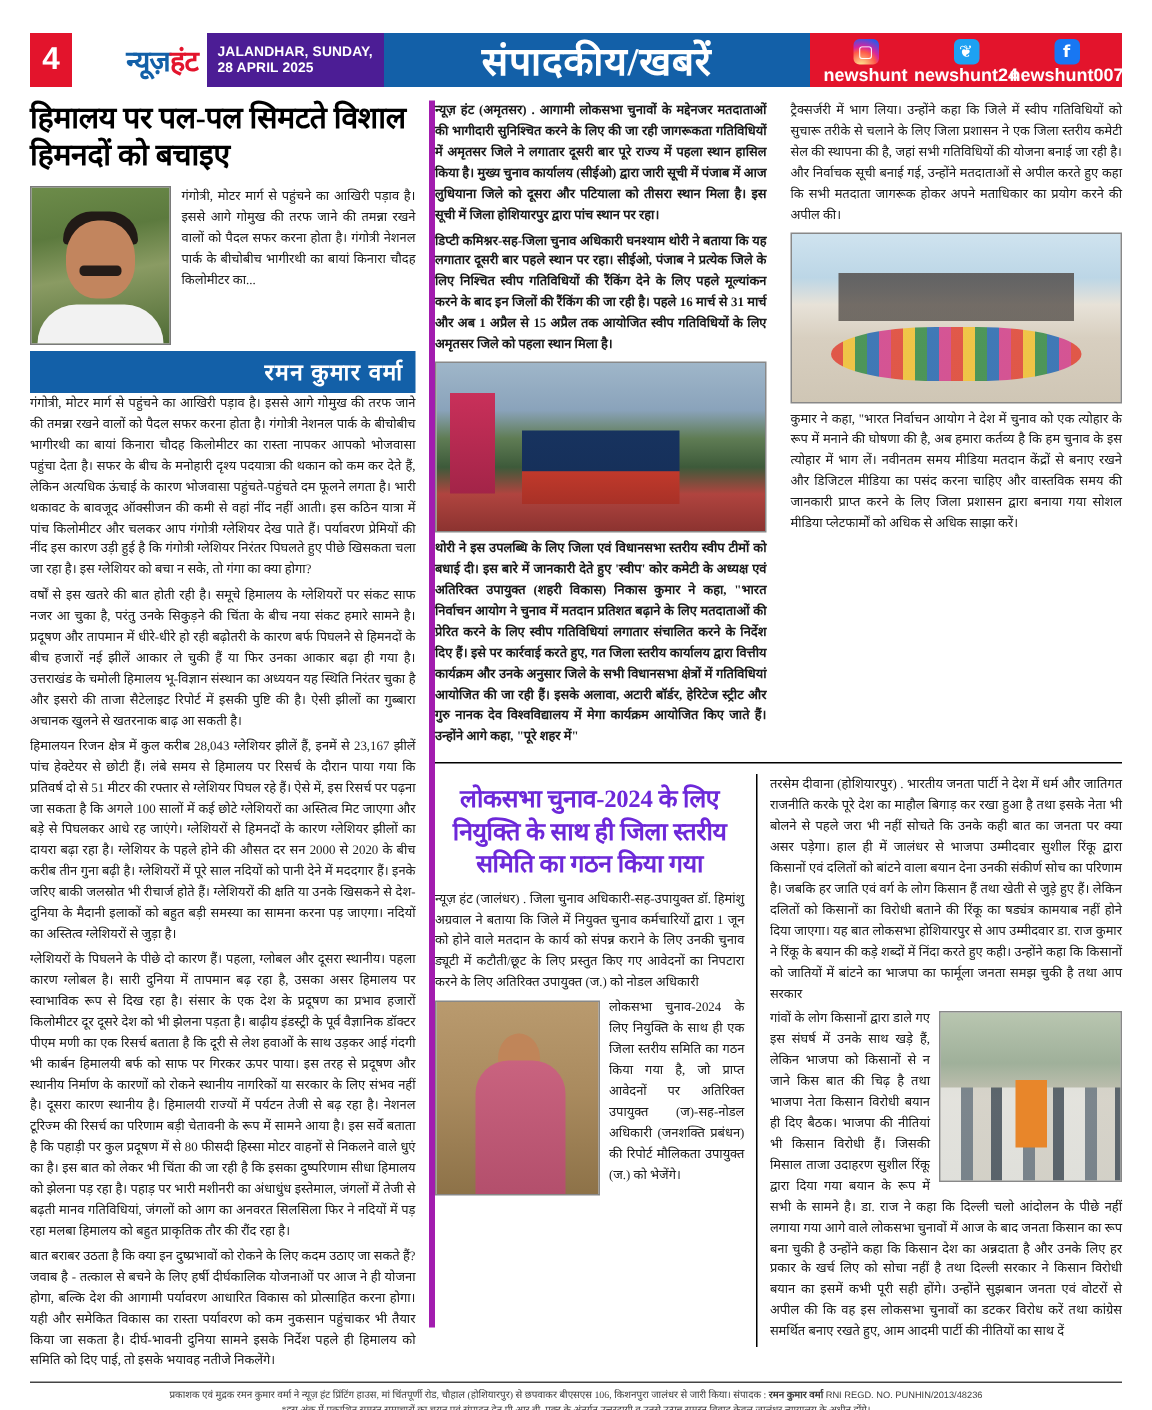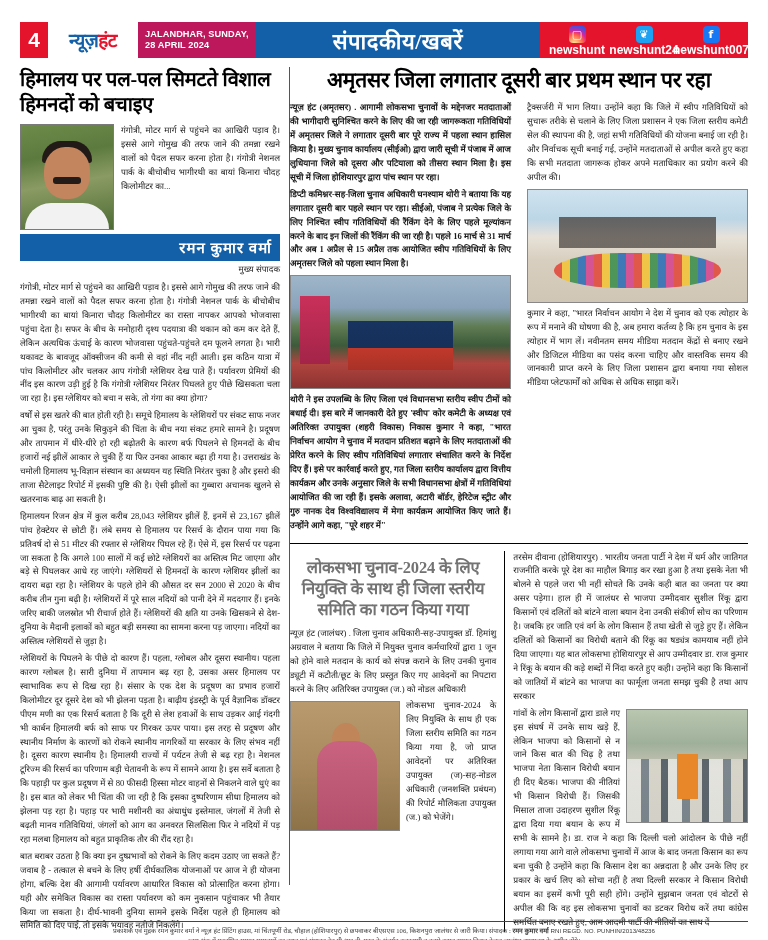--- a/index.html
+++ b/index.html
@@ -11,70 +11,70 @@
   .page{width:768px;height:940px;position:relative;box-sizing:border-box;padding:0 20px;}
 
   
   .masthead{display:flex;align-items:stretch;height:36px;margin-top:22px;}
   .pageno{
     background:#e3142c;color:#fff;width:28px;display:flex;align-items:center;
     justify-content:center;font-size:21px;font-weight:bold;
     font-family:"Liberation Sans",sans-serif;
   }
   .logo-box{
-    background:#ffffff;display:flex;align-items:center;justify-content:center;
+    background:#ffffff;display:flex;align-items:center;justify-content:flex-end;
     padding:0 6px;min-width:78px;
   }
   .logo-word{font-size:19px;font-weight:bold;letter-spacing:-0.5px;
     font-family:"Liberation Sans",sans-serif;}
   .logo-blue{color:#1360a8;}
   .logo-red{color:#e3142c;}
   .dateblock{
-    background:#be185d;color:#fff;display:flex;flex-direction:column;
+    background:#4c1d95;color:#fff;display:flex;flex-direction:column;
     justify-content:center;padding:0 7px;min-width:96px;
     font-family:"Liberation Sans",sans-serif;
   }
   .dateblock span{font-size:9.2px;font-weight:bold;line-height:1.25;letter-spacing:.1px;}
   .section-title{
     background:#1360a8;color:#fff;flex:1;display:flex;align-items:center;
-    justify-content:center;font-size:22px;font-weight:bold;letter-spacing:.5px;
+    justify-content:center;font-size:26px;font-weight:bold;letter-spacing:.5px;
   }
   .social{
     background:#e3142c;display:flex;align-items:flex-end;justify-content:center;
     gap:9px;padding:0 8px 1px 8px;
   }
   .soc{display:flex;flex-direction:column;align-items:center;width:58px;}
   .soc .glyph{
     width:17px;height:17px;border-radius:4px;display:flex;align-items:center;
     justify-content:center;font-size:11px;color:#fff;margin-bottom:1px;
     font-family:"DejaVu Sans",sans-serif;
   }
   .ig{background:radial-gradient(circle at 30% 107%,#fdf497 0%,#fd5949 45%,#d6249f 60%,#285AEB 90%);}
   .tw{background:#1da1f2;border-radius:50%;}
   .fb{background:#1877f2;border-radius:50%;font-weight:bold;font-family:"Liberation Serif",serif;}
   .soc .handle{color:#fff;font-size:12px;font-family:"Liberation Sans",sans-serif;
     font-weight:bold;line-height:1.1;white-space:nowrap;}
 
   
   .content{display:flex;margin-top:9px;height:818px;}
-  .col-left{width:270px;padding-right:9px;box-sizing:border-box;border-right:1px solid #a21caf;}
+  .col-left{width:270px;padding-right:9px;box-sizing:border-box;border-right:4px solid #a21caf;}
   .col-mid{width:232px;padding:0 8px;box-sizing:border-box;}
   .col-right{flex:1;padding-left:8px;box-sizing:border-box;}
   .split2{display:flex;}
 
   h1.edit-head{
     font-size:20px;line-height:1.25;font-weight:bold;margin:0 0 7px 0;color:#000;
     letter-spacing:-.2px;
   }
   h2.lead-head{
     font-size:21px;line-height:1.25;font-weight:bold;margin:0 0 8px 0;color:#000;
     text-align:center;letter-spacing:-.2px;
   }
   h3.sub-head{
-    font-size:16.5px;line-height:1.3;font-weight:bold;margin:6px 0 6px 0;color:#737373;
+    font-size:16.5px;line-height:1.3;font-weight:bold;margin:6px 0 6px 0;color:#6d28d9;
     text-align:center;letter-spacing:-.2px;
   }
 
   p.body{
     font-size:8.6px;line-height:1.62;text-align:justify;margin:0 0 3px 0;color:#1a1a1a;
     hyphens:none;
   }
   p.body.first{text-indent:0;}
 
   .rule{border:0;border-top:1px solid #000;margin:7px 0;}
@@ -179,21 +179,21 @@
 
   <div class="masthead">
     <div class="pageno">4</div>
     <div class="logo-box">
       <span class="logo-word">
         <span class="logo-blue">न्यूज़</span><span class="logo-red">हंट</span>
       </span>
     </div>
     <div class="dateblock">
       <span>JALANDHAR, SUNDAY,</span>
-      <span>28 APRIL 2024</span>
+      <span>28 APRIL 2025</span>
     </div>
     <div class="section-title">संपादकीय/खबरें</div>
     <div class="social">
       <div class="soc">
         <span class="glyph ig">▢</span>
         <span class="handle">newshunt</span>
       </div>
       <div class="soc">
         <span class="glyph tw">❦</span>
         <span class="handle">newshunt24</span>
@@ -214,32 +214,30 @@
         <div class="author-photo">
           <div class="hair"></div>
           <div class="face"></div>
           <div class="mous"></div>
           <div class="shirt"></div>
         </div>
         <p class="body first">गंगोत्री, मोटर मार्ग से पहुंचने का आखिरी पड़ाव है। इससे आगे गोमुख की तरफ जाने की तमन्ना रखने वालों को पैदल सफर करना होता है। गंगोत्री नेशनल पार्क के बीचोबीच भागीरथी का बायां किनारा चौदह किलोमीटर का...</p>
       </div>
 
       <div class="byline-bar">रमन कुमार वर्मा</div>
-      <div class="byline-role">मुख्य संपादक</div>
 
       <p class="body">गंगोत्री, मोटर मार्ग से पहुंचने का आखिरी पड़ाव है। इससे आगे गोमुख की तरफ जाने की तमन्ना रखने वालों को पैदल सफर करना होता है। गंगोत्री नेशनल पार्क के बीचोबीच भागीरथी का बायां किनारा चौदह किलोमीटर का रास्ता नापकर आपको भोजवासा पहुंचा देता है। सफर के बीच के मनोहारी दृश्य पदयात्रा की थकान को कम कर देते हैं, लेकिन अत्यधिक ऊंचाई के कारण भोजवासा पहुंचते-पहुंचते दम फूलने लगता है। भारी थकावट के बावजूद ऑक्सीजन की कमी से वहां नींद नहीं आती। इस कठिन यात्रा में पांच किलोमीटर और चलकर आप गंगोत्री ग्लेशियर देख पाते हैं। पर्यावरण प्रेमियों की नींद इस कारण उड़ी हुई है कि गंगोत्री ग्लेशियर निरंतर पिघलते हुए पीछे खिसकता चला जा रहा है। इस ग्लेशियर को बचा न सके, तो गंगा का क्या होगा?</p>
       <p class="body">वर्षों से इस खतरे की बात होती रही है। समूचे हिमालय के ग्लेशियरों पर संकट साफ नजर आ चुका है, परंतु उनके सिकुड़ने की चिंता के बीच नया संकट हमारे सामने है। प्रदूषण और तापमान में धीरे-धीरे हो रही बढ़ोतरी के कारण बर्फ पिघलने से हिमनदों के बीच हजारों नई झीलें आकार ले चुकी हैं या फिर उनका आकार बढ़ा ही गया है। उत्तराखंड के चमोली हिमालय भू-विज्ञान संस्थान का अध्ययन यह स्थिति निरंतर चुका है और इसरो की ताजा सैटेलाइट रिपोर्ट में इसकी पुष्टि की है। ऐसी झीलों का गुब्बारा अचानक खुलने से खतरनाक बाढ़ आ सकती है।</p>
       <p class="body">हिमालयन रिजन क्षेत्र में कुल करीब 28,043 ग्लेशियर झीलें हैं, इनमें से 23,167 झीलें पांच हेक्टेयर से छोटी हैं। लंबे समय से हिमालय पर रिसर्च के दौरान पाया गया कि प्रतिवर्ष दो से 51 मीटर की रफ्तार से ग्लेशियर पिघल रहे हैं। ऐसे में, इस रिसर्च पर पढ़ना जा सकता है कि अगले 100 सालों में कई छोटे ग्लेशियरों का अस्तित्व मिट जाएगा और बड़े से पिघलकर आधे रह जाएंगे। ग्लेशियरों से हिमनदों के कारण ग्लेशियर झीलों का दायरा बढ़ा रहा है। ग्लेशियर के पहले होने की औसत दर सन 2000 से 2020 के बीच करीब तीन गुना बढ़ी है। ग्लेशियरों में पूरे साल नदियों को पानी देने में मददगार हैं। इनके जरिए बाकी जलस्रोत भी रीचार्ज होते हैं। ग्लेशियरों की क्षति या उनके खिसकने से देश-दुनिया के मैदानी इलाकों को बहुत बड़ी समस्या का सामना करना पड़ जाएगा। नदियों का अस्तित्व ग्लेशियरों से जुड़ा है।</p>
       <p class="body">ग्लेशियरों के पिघलने के पीछे दो कारण हैं। पहला, ग्लोबल और दूसरा स्थानीय। पहला कारण ग्लोबल है। सारी दुनिया में तापमान बढ़ रहा है, उसका असर हिमालय पर स्वाभाविक रूप से दिख रहा है। संसार के एक देश के प्रदूषण का प्रभाव हजारों किलोमीटर दूर दूसरे देश को भी झेलना पड़ता है। बाढ़ीय इंडस्ट्री के पूर्व वैज्ञानिक डॉक्टर पीएम मणी का एक रिसर्च बताता है कि दूरी से लेश हवाओं के साथ उड़कर आई गंदगी भी कार्बन हिमालयी बर्फ को साफ पर गिरकर ऊपर पाया। इस तरह से प्रदूषण और स्थानीय निर्माण के कारणों को रोकने स्थानीय नागरिकों या सरकार के लिए संभव नहीं है। दूसरा कारण स्थानीय है। हिमालयी राज्यों में पर्यटन तेजी से बढ़ रहा है। नेशनल टूरिज्म की रिसर्च का परिणाम बड़ी चेतावनी के रूप में सामने आया है। इस सर्वे बताता है कि पहाड़ी पर कुल प्रदूषण में से 80 फीसदी हिस्सा मोटर वाहनों से निकलने वाले धुएं का है। इस बात को लेकर भी चिंता की जा रही है कि इसका दुष्परिणाम सीधा हिमालय को झेलना पड़ रहा है। पहाड़ पर भारी मशीनरी का अंधाधुंध इस्तेमाल, जंगलों में तेजी से बढ़ती मानव गतिविधियां, जंगलों को आग का अनवरत सिलसिला फिर ने नदियों में पड़ रहा मलबा हिमालय को बहुत प्राकृतिक तौर की रौंद रहा है।</p>
       <p class="body">बात बराबर उठता है कि क्या इन दुष्प्रभावों को रोकने के लिए कदम उठाए जा सकते हैं? जवाब है - तत्काल से बचने के लिए हर्षी दीर्घकालिक योजनाओं पर आज ने ही योजना होगा, बल्कि देश की आगामी पर्यावरण आधारित विकास को प्रोत्साहित करना होगा। यही और समेकित विकास का रास्ता पर्यावरण को कम नुकसान पहुंचाकर भी तैयार किया जा सकता है। दीर्घ-भावनी दुनिया सामने इसके निर्देश पहले ही हिमालय को समिति को दिए पाई, तो इसके भयावह नतीजे निकलेंगे।</p>
     </div>
 
     <div style="flex:1;display:flex;flex-direction:column;">
 
-      <h2 class="lead-head">अमृतसर जिला लगातार दूसरी बार प्रथम स्थान पर रहा</h2>
 
       <div class="split2">
         <div class="col-mid" style="width:50%;padding-left:0;font-weight:bold;">
           <p class="body">न्यूज़ हंट (अमृतसर) . आगामी लोकसभा चुनावों के मद्देनजर मतदाताओं की भागीदारी सुनिश्चित करने के लिए की जा रही जागरूकता गतिविधियों में अमृतसर जिले ने लगातार दूसरी बार पूरे राज्य में पहला स्थान हासिल किया है। मुख्य चुनाव कार्यालय (सीईओ) द्वारा जारी सूची में पंजाब में आज लुधियाना जिले को दूसरा और पटियाला को तीसरा स्थान मिला है। इस सूची में जिला होशियारपुर द्वारा पांच स्थान पर रहा।</p>
           <p class="body">डिप्टी कमिश्नर-सह-जिला चुनाव अधिकारी घनश्याम थोरी ने बताया कि यह लगातार दूसरी बार पहले स्थान पर रहा। सीईओ, पंजाब ने प्रत्येक जिले के लिए निश्चित स्वीप गतिविधियों की रैंकिंग देने के लिए पहले मूल्यांकन करने के बाद इन जिलों की रैंकिंग की जा रही है। पहले 16 मार्च से 31 मार्च और अब 1 अप्रैल से 15 अप्रैल तक आयोजित स्वीप गतिविधियों के लिए अमृतसर जिले को पहला स्थान मिला है।</p>
           <div class="photo ph-ceremony" style="margin:4px 0;"></div>
           <p class="body">थोरी ने इस उपलब्धि के लिए जिला एवं विधानसभा स्तरीय स्वीप टीमों को बधाई दी। इस बारे में जानकारी देते हुए 'स्वीप' कोर कमेटी के अध्यक्ष एवं अतिरिक्त उपायुक्त (शहरी विकास) निकास कुमार ने कहा, "भारत निर्वाचन आयोग ने चुनाव में मतदान प्रतिशत बढ़ाने के लिए मतदाताओं की प्रेरित करने के लिए स्वीप गतिविधियां लगातार संचालित करने के निर्देश दिए हैं। इसे पर कार्रवाई करते हुए, गत जिला स्तरीय कार्यालय द्वारा वित्तीय कार्यक्रम और उनके अनुसार जिले के सभी विधानसभा क्षेत्रों में गतिविधियां आयोजित की जा रही हैं। इसके अलावा, अटारी बॉर्डर, हेरिटेज स्ट्रीट और गुरु नानक देव विश्वविद्यालय में मेगा कार्यक्रम आयोजित किए जाते हैं। उन्होंने आगे कहा, "पूरे शहर में"</p>
         </div>
         <div class="col-right" style="width:50%;">
           <p class="body">ट्रैक्सर्जरी में भाग लिया। उन्होंने कहा कि जिले में स्वीप गतिविधियों को सुचारू तरीके से चलाने के लिए जिला प्रशासन ने एक जिला स्तरीय कमेटी सेल की स्थापना की है, जहां सभी गतिविधियों की योजना बनाई जा रही है। और निर्वाचक सूची बनाई गई, उन्होंने मतदाताओं से अपील करते हुए कहा कि सभी मतदाता जागरूक होकर अपने मताधिकार का प्रयोग करने की अपील की।</p>

